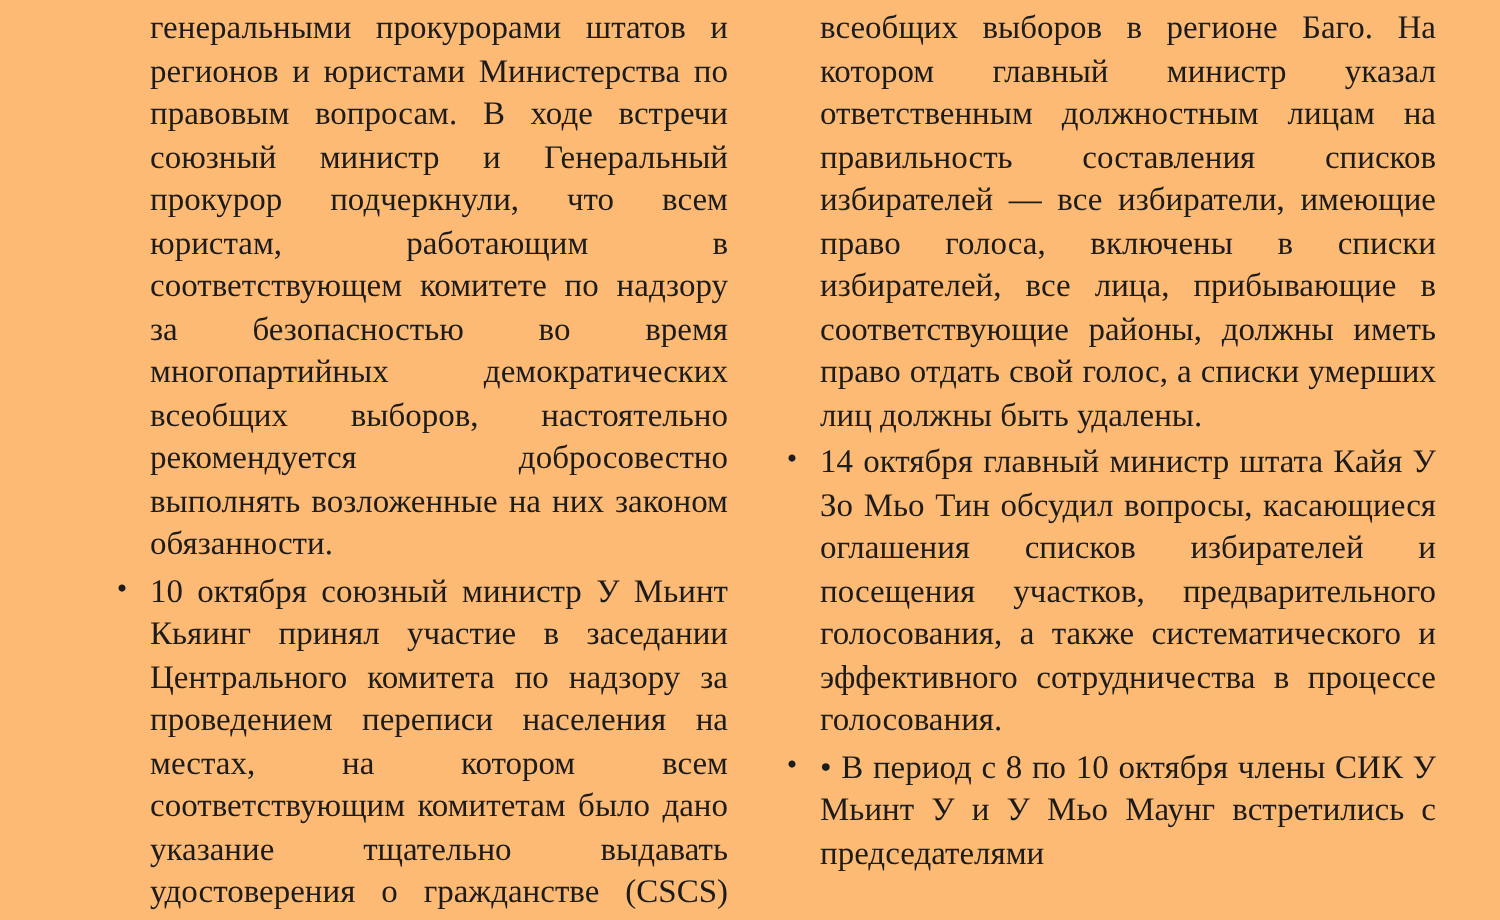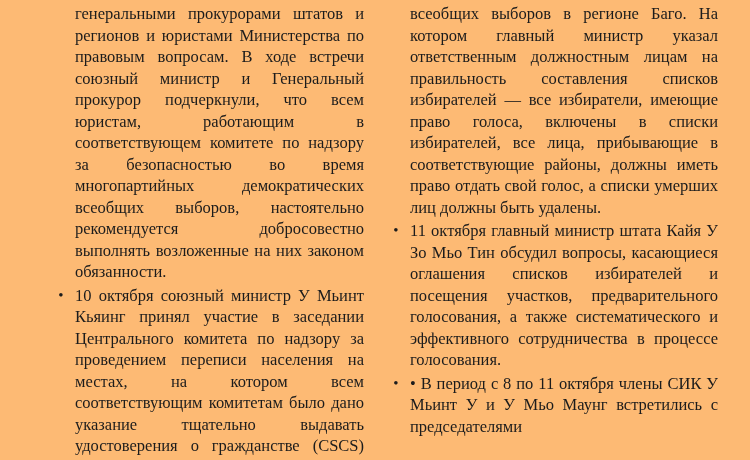--- a/index.html
+++ b/index.html
@@ -67,21 +67,21 @@
     <div class="bullet-item">
       <span class="bullet-marker">•</span>
       <p class="bullet-text">10 октября союзный министр У Мьинт Кьяинг принял участие в заседании Центрального комитета по надзору за проведением переписи населения на местах, на котором всем соответствующим комитетам было дано указание тщательно выдавать удостоверения о гражданстве (CSCS) гражданам</p>
     </div>
   </div>
 
   <div class="col col-right">
     <p class="para">всеобщих выборов в регионе Баго. На котором главный министр указал ответственным должностным лицам на правильность составления списков избирателей — все избиратели, имеющие право голоса, включены в списки избирателей, все лица, прибывающие в соответствующие районы, должны иметь право отдать свой голос, а списки умерших лиц должны быть удалены.</p>
     <div class="bullet-item">
       <span class="bullet-marker">•</span>
-      <p class="bullet-text">11 октября главный министр штата Кайя У Зо Мьо Тин обсудил вопросы, касающиеся оглашения списков избирателей и посещения участков, предварительного голосования, а также систематического и эффективного сотрудничества в процессе голосования.</p>
+      <p class="bullet-text">14 октября главный министр штата Кайя У Зо Мьо Тин обсудил вопросы, касающиеся оглашения списков избирателей и посещения участков, предварительного голосования, а также систематического и эффективного сотрудничества в процессе голосования.</p>
     </div>
     <div class="bullet-item">
       <span class="bullet-marker">•</span>
-      <p class="bullet-text">• В период с 8 по 11 октября члены СИК У Мьинт У и У Мьо Маунг встретились с председателями</p>
+      <p class="bullet-text">• В период с 8 по 10 октября члены СИК У Мьинт У и У Мьо Маунг встретились с председателями</p>
     </div>
   </div>
 
 </div>
 
 </body></html>

